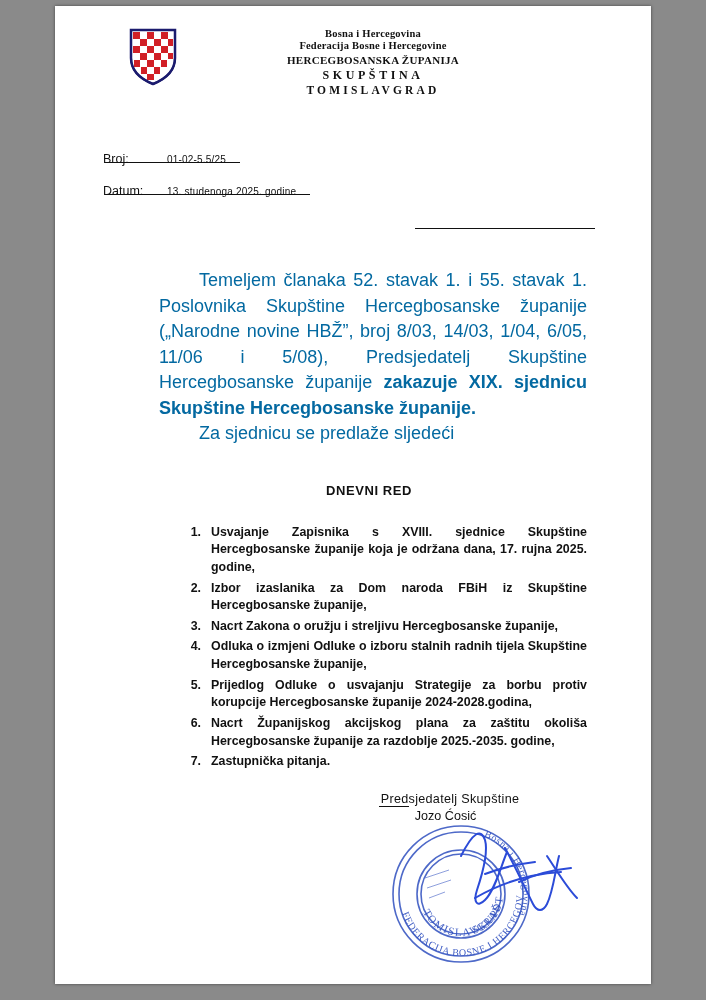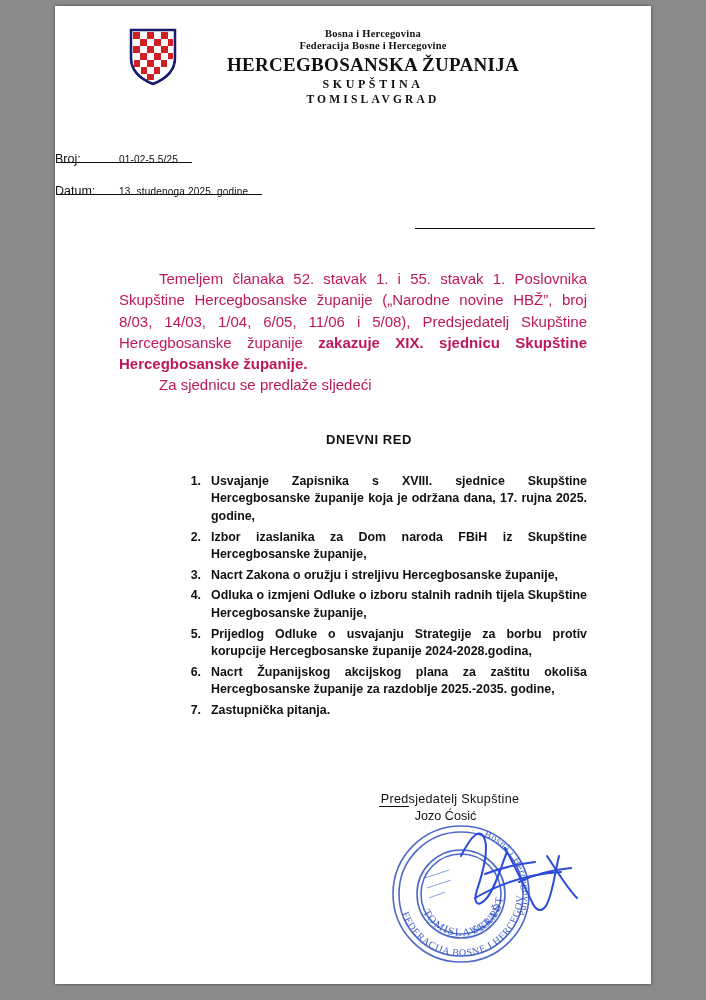--- a/index.html
+++ b/index.html
@@ -48,21 +48,21 @@
     letter-spacing: 0.2px;
   }
   .h-line2 {
     font-size: 10.5px;
     font-family: "Liberation Serif", serif;
     font-weight: bold;
     color: #111;
     letter-spacing: 0.2px;
   }
   .h-line3 {
-    font-size: 19px;
+    font-size: 11px;
     font-family: "Liberation Serif", serif;
     font-weight: bold;
     color: #111;
     letter-spacing: 0.3px;
     margin-top: 1px;
   }
   .h-line4 {
     font-size: 12px;
     font-family: "Liberation Serif", serif;
     font-weight: bold;
@@ -74,20 +74,21 @@
     font-size: 11.5px;
     font-family: "Liberation Serif", serif;
     font-weight: bold;
     color: #111;
     letter-spacing: 3.2px;
     margin-top: 2px;
   }
   
   .meta {
     margin-top: 32px;
+    padding-left: 48px;
     font-size: 12.5px;
     color: #111;
   }
   .meta-row {
     display: flex;
     align-items: baseline;
     margin-bottom: 18px;
   }
   .meta-label {
     width: 56px;
@@ -120,24 +121,25 @@
   }
   .rule-inner {
     margin-left: 360px;
     width: 180px;
     border-bottom: 1.2px solid #111;
   }
   
   .body-block {
     margin-top: 40px;
     padding: 0 64px 0 64px;
-    font-size: 15px;
+    font-size: 18px;
     line-height: 1.42;
-    color: #be185d;
+    color: #0369a1;
     text-align: justify;
+    margin-left: 40px;
   }
   .body-block p {
     margin: 0 0 0 0;
   }
   .indent { text-indent: 40px; }
   .p-gap { margin-top: 14px !important; }
   b { font-weight: bold; }
   
   .agenda-title {
     margin-top: 36px;

